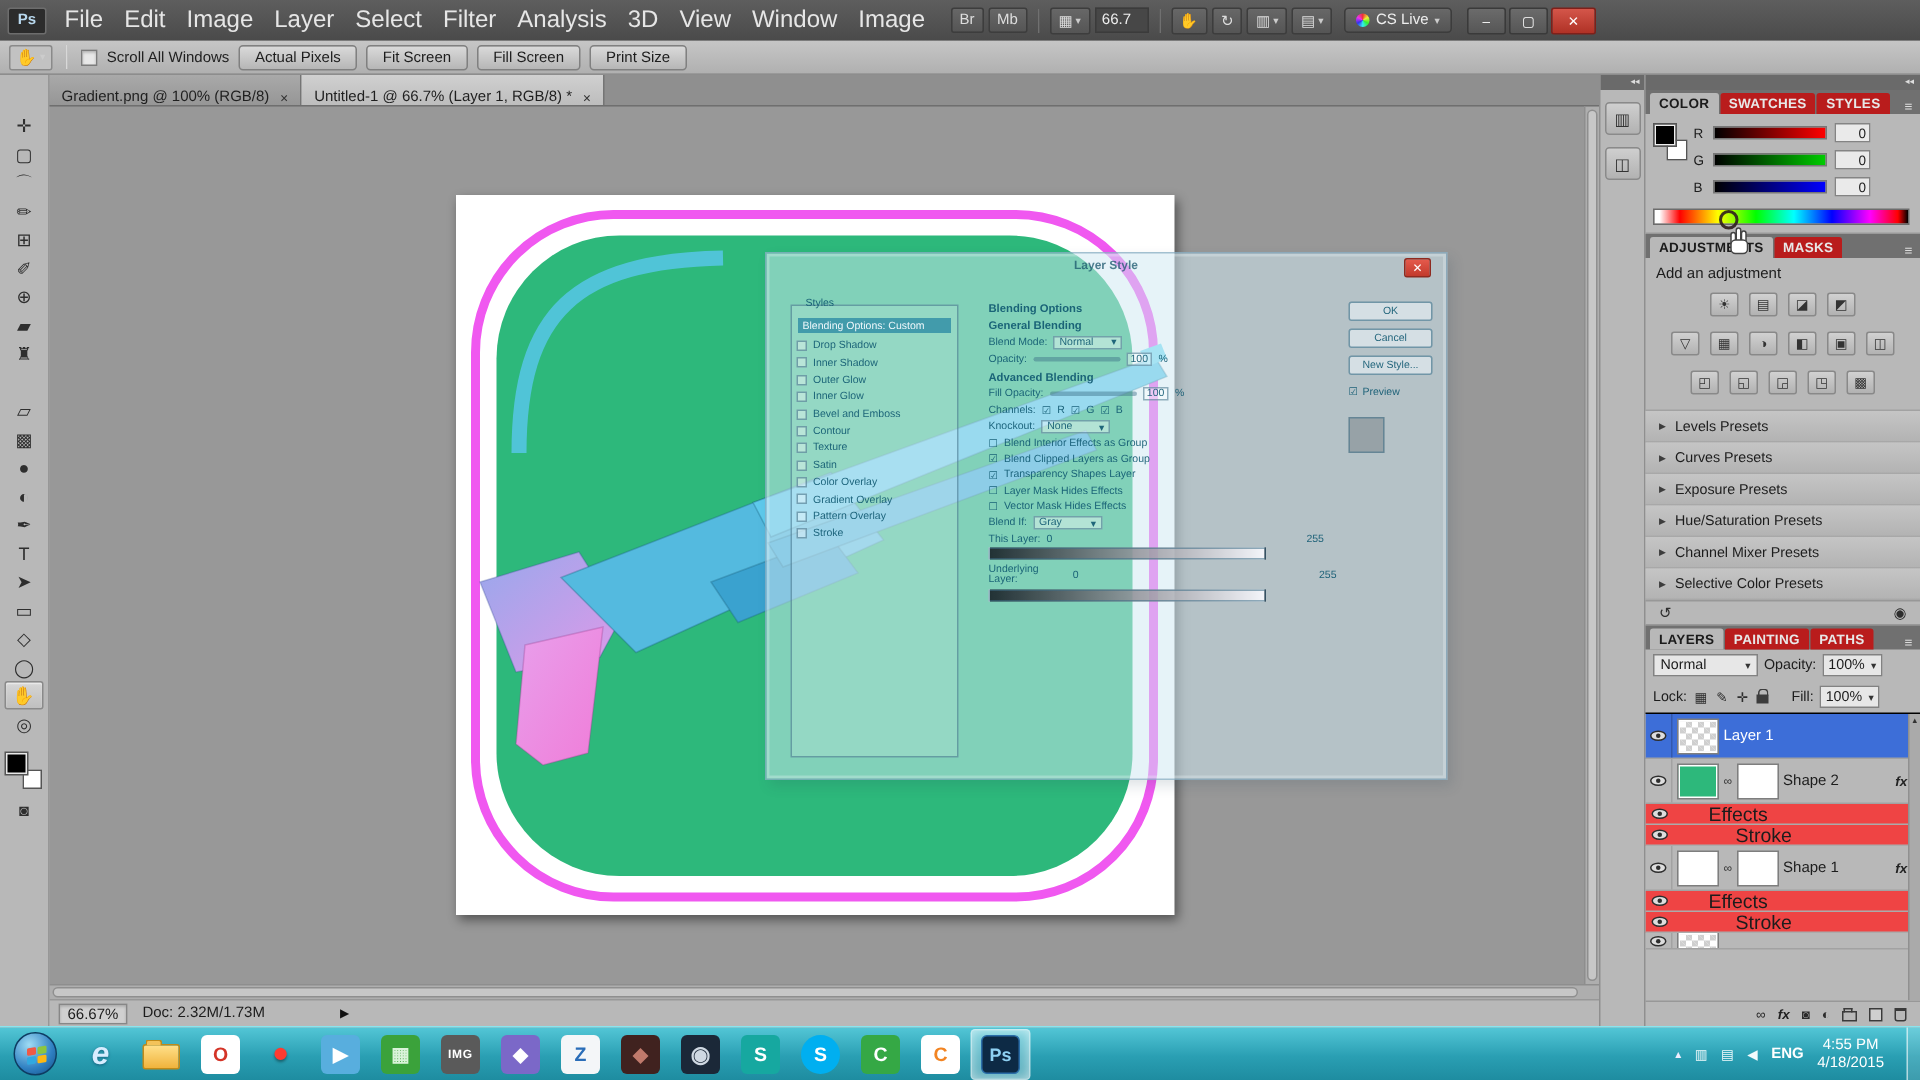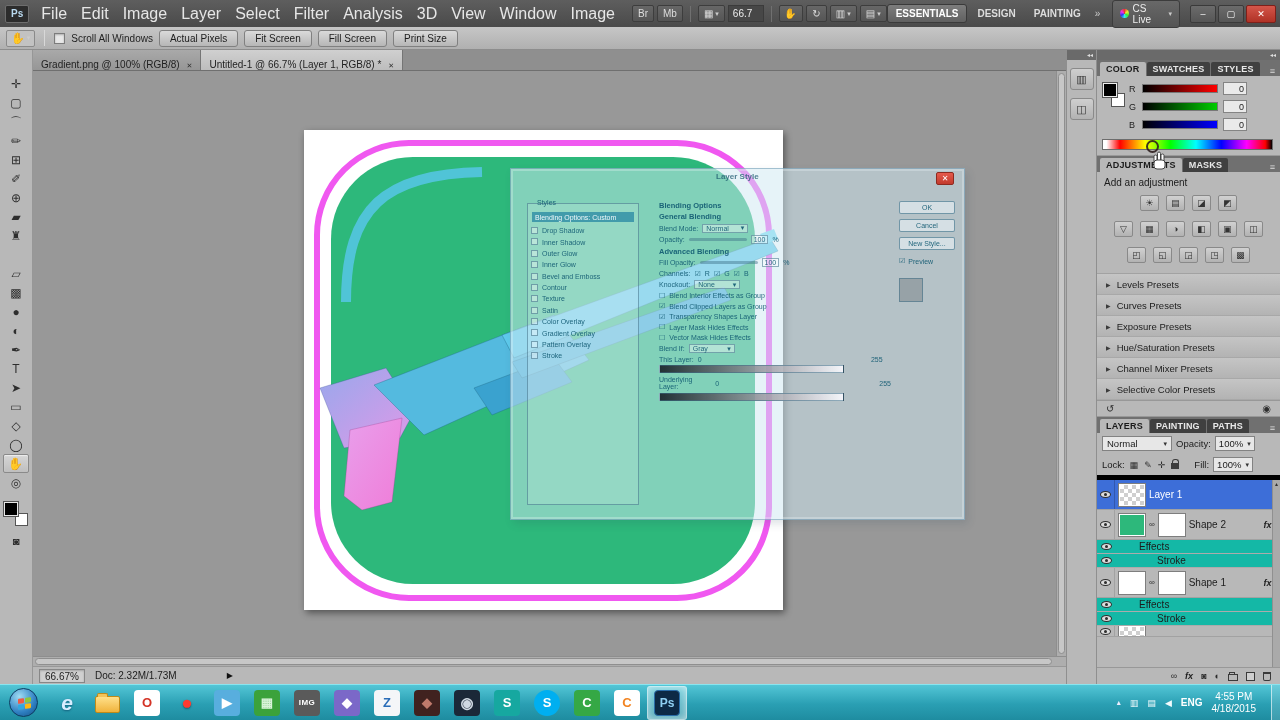--- a/index.html
+++ b/index.html
@@ -86,21 +86,21 @@
 .gd-swatch{width:24px;height:24px;background:rgba(148,158,163,.9);border:1px solid rgba(60,110,135,.55);margin-top:8px}
 
 
 .collapsedstrip{width:30px;background:#b8b8b8;border-left:1px solid #8f8f8f;flex:none;display:flex;flex-direction:column;align-items:center}
 .strip-head{width:100%;height:10px;background:#6a6a6a;color:#ddd;font-size:6px;line-height:10px;text-align:right;padding-right:3px}
 .strip-btn{width:24px;height:22px;margin-top:8px;background:linear-gradient(#cfcfcf,#b2b2b2);border:1px solid #8a8a8a;border-radius:3px;font-size:11px;color:#333;display:flex;align-items:center;justify-content:center}
 
 .panels{width:184px;background:#b8b8b8;border-left:1px solid #8f8f8f;flex:none;display:flex;flex-direction:column}
 .well-head{height:10px;background:#6a6a6a;color:#ddd;font-size:6px;line-height:10px;text-align:right;padding-right:4px}
 .ptabs{display:flex;align-items:flex-end;background:#707070;height:16px;padding-left:3px;gap:1px}
-.ptab{font-size:9px;padding:2px 6px 2px;background:#404040;color:#e8e8e8;border-radius:2px 2px 0 0;font-weight:bold;letter-spacing:.2px}
+.ptab{font-size:9px;padding:2px 6px 2px;background:#b91c1c;color:#e8e8e8;border-radius:2px 2px 0 0;font-weight:bold;letter-spacing:.2px}
 .ptab.active{background:#b8b8b8;color:#1b1b1b}
 .ptab-menu{margin-left:auto;color:#ddd;font-size:9px;padding:0 5px}
 
 
 .color-body{position:relative;height:80px;border-bottom:1px solid #999}
 .cp-fg{position:absolute;left:6px;top:7px;width:14px;height:14px;background:#000;border:1px solid #eee;outline:1px solid #555;z-index:2}
 .cp-bg{position:absolute;left:14px;top:17px;width:14px;height:14px;background:#fff;border:1px solid #555}
 .slider-row{position:absolute;left:32px;display:flex;align-items:center;gap:5px}
 .sl-label{width:8px;font-size:9px;color:#1d1d1d}
 .grad-bar{width:76px;height:9px;border:1px solid #777}
@@ -119,36 +119,36 @@
 .chev{font-size:6px;color:#3c3c3c}
 .adj-foot{height:17px;display:flex;align-items:center;justify-content:space-between;padding:0 9px;border-top:1px solid #989898;border-bottom:1px solid #989898;font-size:10px;color:#2e2e2e}
 
 
 .lyr-ctrl{display:flex;align-items:center;gap:4px;padding:3px 5px;font-size:9.5px}
 .dd{background:#e7e7e7;border:1px solid #828282;height:15px;display:flex;align-items:center;justify-content:space-between;padding:0 4px;width:70px;font-size:9.5px}
 .mini-val{background:#e7e7e7;border:1px solid #828282;height:15px;padding:0 3px;display:flex;align-items:center;justify-content:space-between;width:40px;font-size:9.5px}
 .lock-ic{font-size:9px;color:#2e2e2e;margin:0 1px}
 .mini-lock{width:8px;height:6px;background:#3c3c3c;position:relative;margin:3px 1px 0}
 .mini-lock::before{content:"";position:absolute;top:-4px;left:1px;width:5px;height:4px;border:1px solid #3c3c3c;border-bottom:none;border-radius:3px 3px 0 0}
-.lrows{flex:1;overflow:hidden;border-top:5px solid #000000;position:relative}
+.lrows{flex:1;overflow:hidden;border-top:1px solid #000000;position:relative}
 .lrow{height:30px;display:flex;align-items:center;gap:4px;border-bottom:1px solid #a2a2a2;background:#b8b8b8;padding-right:2px}
 .lrow.sel{background:#3d6ed8;color:#fff}
 .eyebox{width:18px;align-self:stretch;border-right:1px solid #a2a2a2;display:flex;align-items:center;justify-content:center;flex:none}
 .lrow.sel .eyebox{border-right-color:#3258ae}
 .eye{width:11px;height:7px;border:1px solid #2e2e2e;border-radius:50%;position:relative;background:#ddd}
 .eye::after{content:"";position:absolute;width:3px;height:3px;background:#2e2e2e;border-radius:50%;top:1px;left:3px}
 .thumb{width:26px;height:22px;border:1px solid #fff;outline:1px solid #7e7e7e;background:#fff;flex:none}
 .thumb.checker{background-image:linear-gradient(45deg,#cfcfcf 25%,transparent 25%,transparent 75%,#cfcfcf 75%),linear-gradient(45deg,#cfcfcf 25%,transparent 25%,transparent 75%,#cfcfcf 75%);background-size:8px 8px;background-position:0 0,4px 4px;background-color:#fff}
 .thumb.green{background:#2db87b}
 .thumb.mask{background:#fff}
 .linkg{font-size:8px;color:#333}
 .lname{font-size:10px;white-space:nowrap}
 .fxwrap{margin-left:auto;display:flex;align-items:center;gap:3px}
 .fxb{font-size:9px;font-style:italic;font-weight:bold;color:#222}
-.erow{height:14px;display:flex;align-items:center;gap:6px;border-bottom:1px solid #ababab;background:#14b8a6;font-size:10px}
+.erow{height:14px;display:flex;align-items:center;gap:6px;border-bottom:1px solid #ababab;background:#ef4444;font-size:13px}
 .erow .eyebox{width:18px;border-right:none}
 .ind{width:12px;flex:none}
 .lrow.partial{height:11px;overflow:hidden;align-items:flex-start}
 .lyr-scroll{position:absolute;right:0;top:0;bottom:0;width:8px;background:#aaa;border-left:1px solid #909090;font-size:6px;color:#333;text-align:center}
 .lyr-foot{height:17px;border-top:1px solid #989898;display:flex;align-items:center;justify-content:flex-end;gap:8px;padding:0 9px;font-size:9px;color:#2c2c2c}
 .foot-trash{width:8px;height:9px;border:1px solid #3a3a3a;border-top:2px solid #3a3a3a;border-radius:0 0 2px 2px}
 .foot-new{width:9px;height:9px;border:1px solid #3a3a3a;background:#cfcfcf}
 .foot-folder{width:10px;height:7px;border:1px solid #3a3a3a;position:relative;margin-top:2px}
 .foot-folder::before{content:"";position:absolute;top:-3px;left:0;width:4px;height:2px;border:1px solid #3a3a3a;border-bottom:none}
 
@@ -225,26 +225,20 @@
         </span>
       <span class="appbar-btn">
           <span>▥</span>
           <span class="caret">▾</span>
         </span>
       <span class="appbar-btn">
           <span>▤</span>
           <span class="caret">▾</span>
         </span>
     </div>
-    <div class="workspaces">
-      <span class="ws active">ESSENTIALS</span>
-      <span class="ws">DESIGN</span>
-      <span class="ws">PAINTING</span>
-      <span class="ws-more">»</span>
-    </div>
     <div class="cslive">
       <span class="cs-dot"></span>
       <span>CS Live</span>
       <span class="caret">▾</span>
     </div>
     <div class="winbtns">
       <span class="wb">–</span>
       <span class="wb">▢</span>
       <span class="wb close">✕</span>
     </div>

